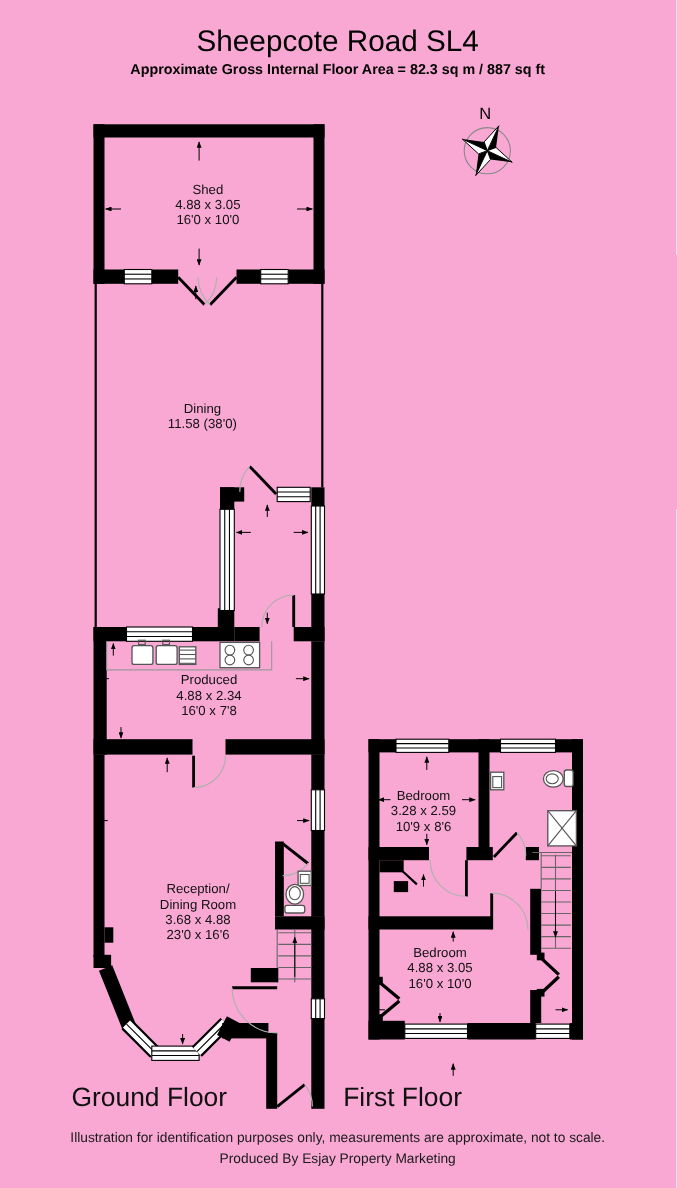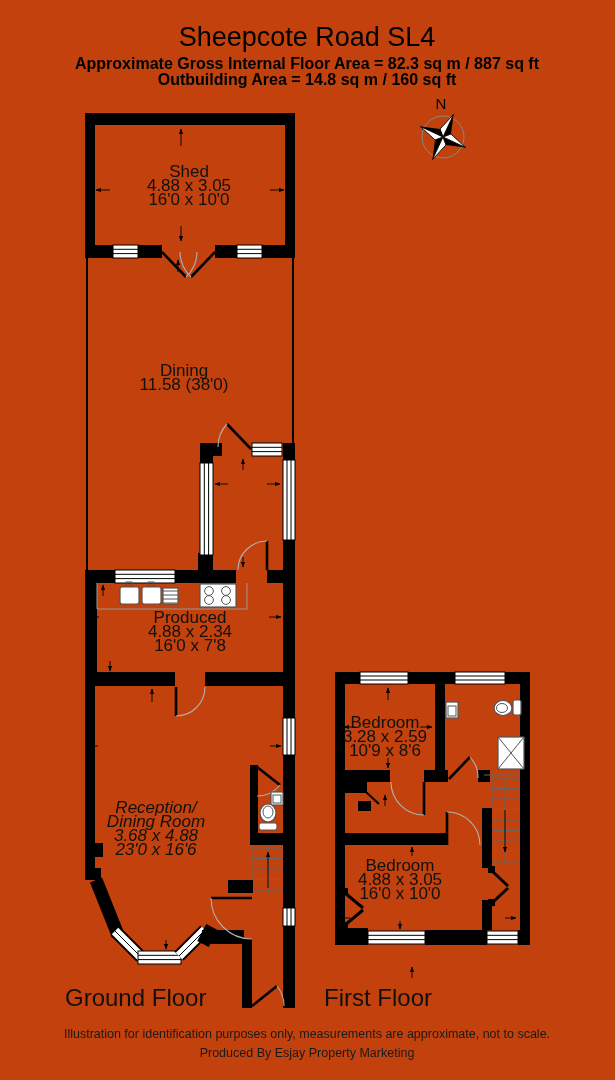--- a/index.html
+++ b/index.html
@@ -1,25 +1,25 @@
 <!DOCTYPE html>
 <html><head>
 <meta charset="utf-8">
 <style>
   html,body{margin:0;padding:0;background:#fff;}
-  #page{position:relative;width:615px;height:1080px;background:#c2410c;overflow:hidden;
+  #page{position:relative;width:615px;height:1080px;background:#f9a8d4;overflow:hidden;
         font-family:"Liberation Sans",sans-serif;color:#000;}
   .abs{position:absolute;}
   .ctr{transform:translateX(-50%);text-align:center;}
   #title{top:22px;left:307px;font-size:27px;white-space:nowrap;}
-  .sub{left:307px;font-size:16px;font-weight:bold;white-space:nowrap;}
+  .sub{left:307px;font-size:13px;font-weight:bold;white-space:nowrap;}
   #sub1{top:55px;} #sub2{top:71px;} #sub3{top:86px;}
-  .roomlabel{font-size:17px;line-height:14px;color:#111;white-space:nowrap;}
+  .roomlabel{font-size:12px;line-height:14px;color:#111;white-space:nowrap;}
   .floorlabel{font-size:24px;color:#111;white-space:nowrap;}
-  #gf-label{left:65px;top:984px;} #ff-label{left:324px;top:984px;}
+  #gf-label{left:65px;top:984px;} #ff-label{left:312px;top:984px;}
   #north-label{left:441px;top:95px;font-size:15px;}
   .foot{left:307px;font-size:12.5px;color:#1a1a1a;white-space:nowrap;}
   #foot1{top:1027px;} #foot2{top:1046px;}
   
   svg{position:absolute;top:0;left:0;}
   .w{fill:#000;}
   .fence{stroke:#000;stroke-width:2;fill:none;}
   .winr{fill:#fff;stroke:#000;stroke-width:1;}
   .wl{stroke:#000;stroke-width:1;}
   .leaf{stroke:#000;stroke-width:2.6;fill:none;}
@@ -330,21 +330,20 @@
         <line class="dim" x1="400" y1="921" x2="400" y2="929"></line>
         <line class="dim" x1="350" y1="918" x2="339" y2="918"></line>
         <line class="dim" x1="505" y1="918" x2="516" y2="918"></line>
         <line class="dim" x1="412" y1="978" x2="412" y2="967"></line>
       </g>
     </g>
   </svg>
 
   <div class="abs ctr" id="title">Sheepcote Road SL4</div>
   <div class="abs ctr sub" id="sub1">Approximate Gross Internal Floor Area = 82.3 sq m / 887 sq ft</div>
-  <div class="abs ctr sub" id="sub2">Outbuilding Area = 14.8 sq m / 160 sq ft</div>
 
   <div class="abs ctr" id="north-label">N</div>
 
   <div class="abs ctr roomlabel" style="left:189px;top:165px;">
     <div>Shed</div>
     <div>4.88 x 3.05</div>
     <div>16'0 x 10'0</div>
   </div>
 
   <div class="abs ctr roomlabel" style="left:184px;top:364px;">
@@ -352,21 +351,21 @@
     <div>11.58 (38'0)</div>
   </div>
 
 
   <div class="abs ctr roomlabel" style="left:190px;top:611px;">
     <div>Produced</div>
     <div>4.88 x 2.34</div>
     <div>16'0 x 7'8</div>
   </div>
 
-  <div class="abs ctr roomlabel" style="left:156px;top:801px;font-style:italic;">
+  <div class="abs ctr roomlabel" style="left:180px;top:801px;">
     <div>Reception/</div>
     <div>Dining Room</div>
     <div>3.68 x 4.88</div>
     <div>23'0 x 16'6</div>
   </div>
 
   <div class="abs ctr roomlabel" style="left:385px;top:716px;">
     <div>Bedroom</div>
     <div>3.28 x 2.59</div>
     <div>10'9 x 8'6</div>

